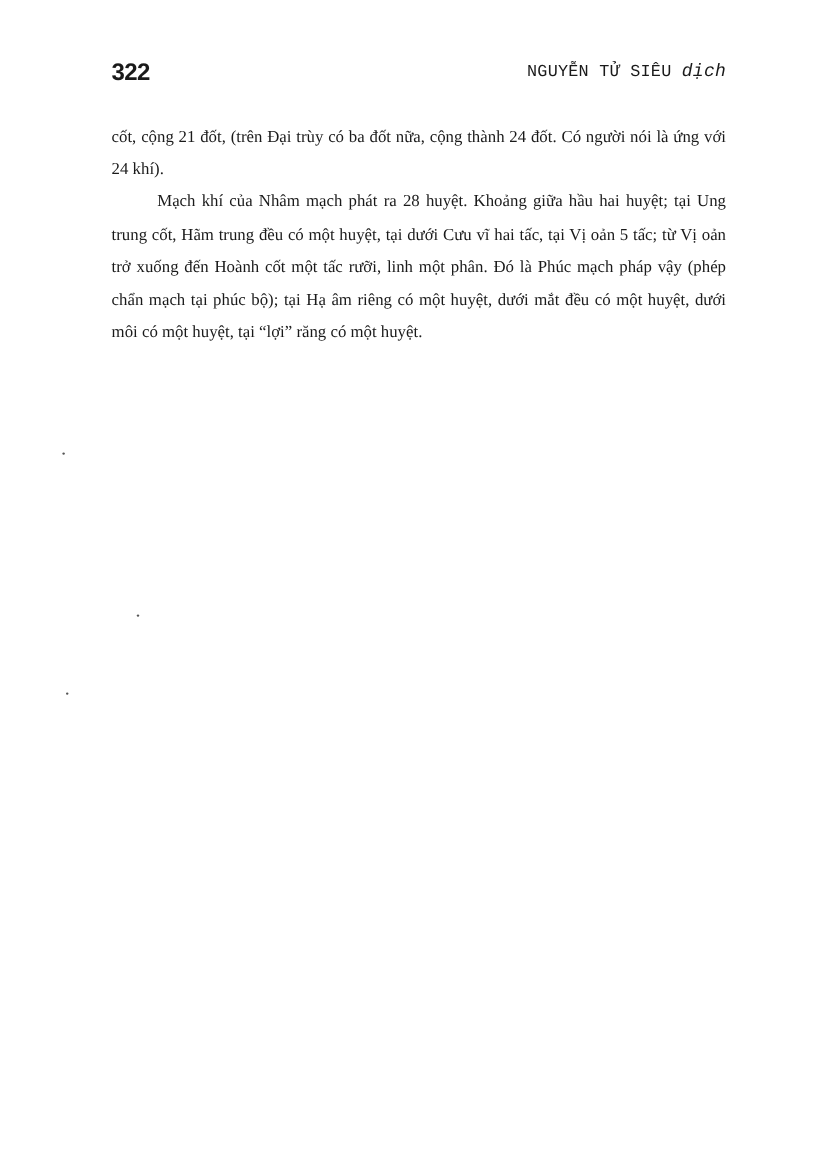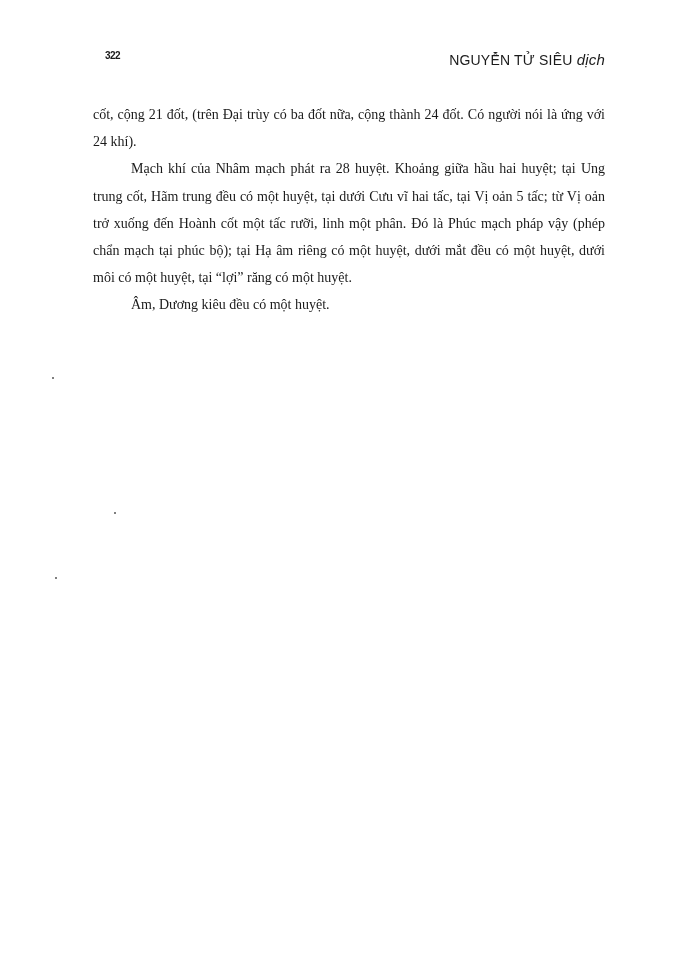--- a/index.html
+++ b/index.html
@@ -16,32 +16,32 @@
     }
     .page-header {
       position: absolute;
       top: 50px;
       left: 93px;
       width: 512px;
       height: 24px;
     }
     .page-number {
       position: absolute;
-      left: 12px;
+      left: 0;
       top: 0;
       font-family: "Liberation Sans", sans-serif;
       font-weight: bold;
-      font-size: 10px;
+      font-size: 20px;
       letter-spacing: -0.5px;
     }
     .running-head {
       position: absolute;
       right: 0;
       top: 1px;
-      font-family: Liberation Sans, sans-serif;
+      font-family: Liberation Mono, monospace;
       font-size: 14px;
       letter-spacing: 0.2px;
     }
     .running-head .it {
       font-style: italic;
       font-size: 15px;
     }
     .body-text {
       position: absolute;
       top: 101px;
@@ -70,18 +70,17 @@
 <body>
 
 <div class="page-header">
   <span class="page-number">322</span>
   <span class="running-head"><span>NGUYỄN TỬ SIÊU</span> <span class="it">dịch</span></span>
 </div>
 
 <div class="body-text">
   <p>cốt, cộng 21 đốt, (trên Đại trùy có ba đốt nữa, cộng thành 24 đốt. Có người nói là ứng với 24 khí).</p>
   <p class="indent">Mạch khí của Nhâm mạch phát ra 28 huyệt. Khoảng giữa hầu hai huyệt; tại Ung trung cốt, Hãm trung đều có một huyệt, tại dưới Cưu vĩ hai tấc, tại Vị oản 5 tấc; từ Vị oản trở xuống đến Hoành cốt một tấc rưỡi, linh một phân. Đó là Phúc mạch pháp vậy (phép chẩn mạch tại phúc bộ); tại Hạ âm riêng có một huyệt, dưới mắt đều có một huyệt, dưới môi có một huyệt, tại “lợi” răng có một huyệt.</p>
-  <p class="indent">Âm, Dương kiêu đều có một huyệt.</p>
 </div>
 
 <div class="margin-mark" style="left:52px; top:377px;"></div>
 <div class="margin-mark" style="left:114px; top:512px;"></div>
 <div class="margin-mark" style="left:55px; top:577px;"></div>
 
 </body></html>

